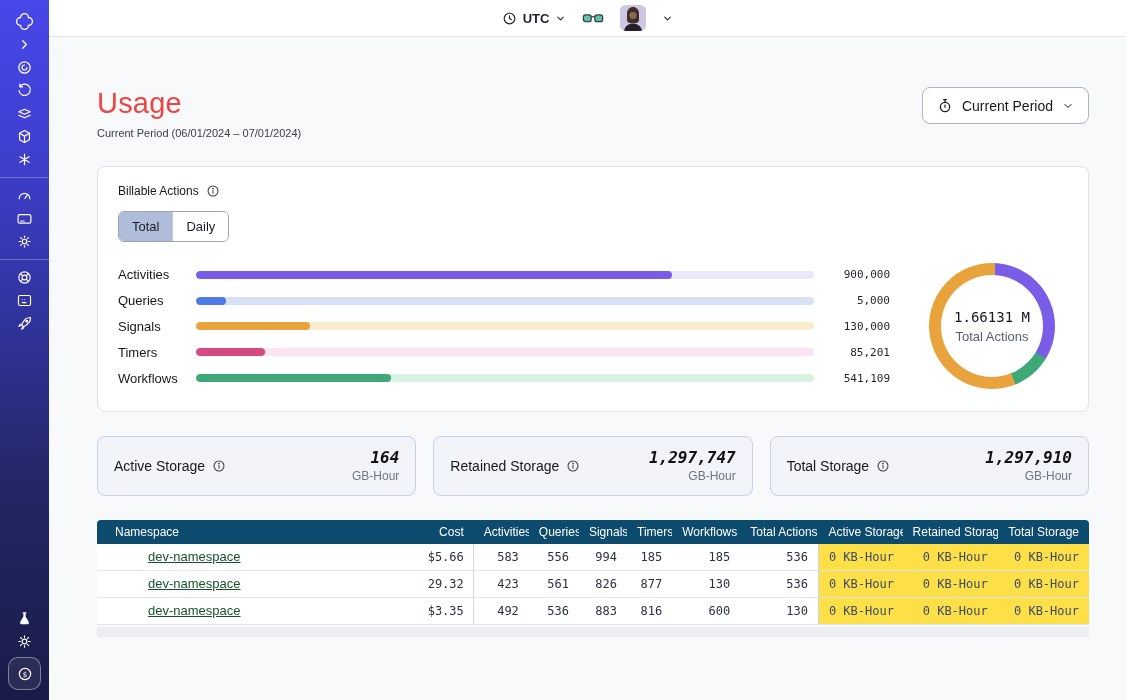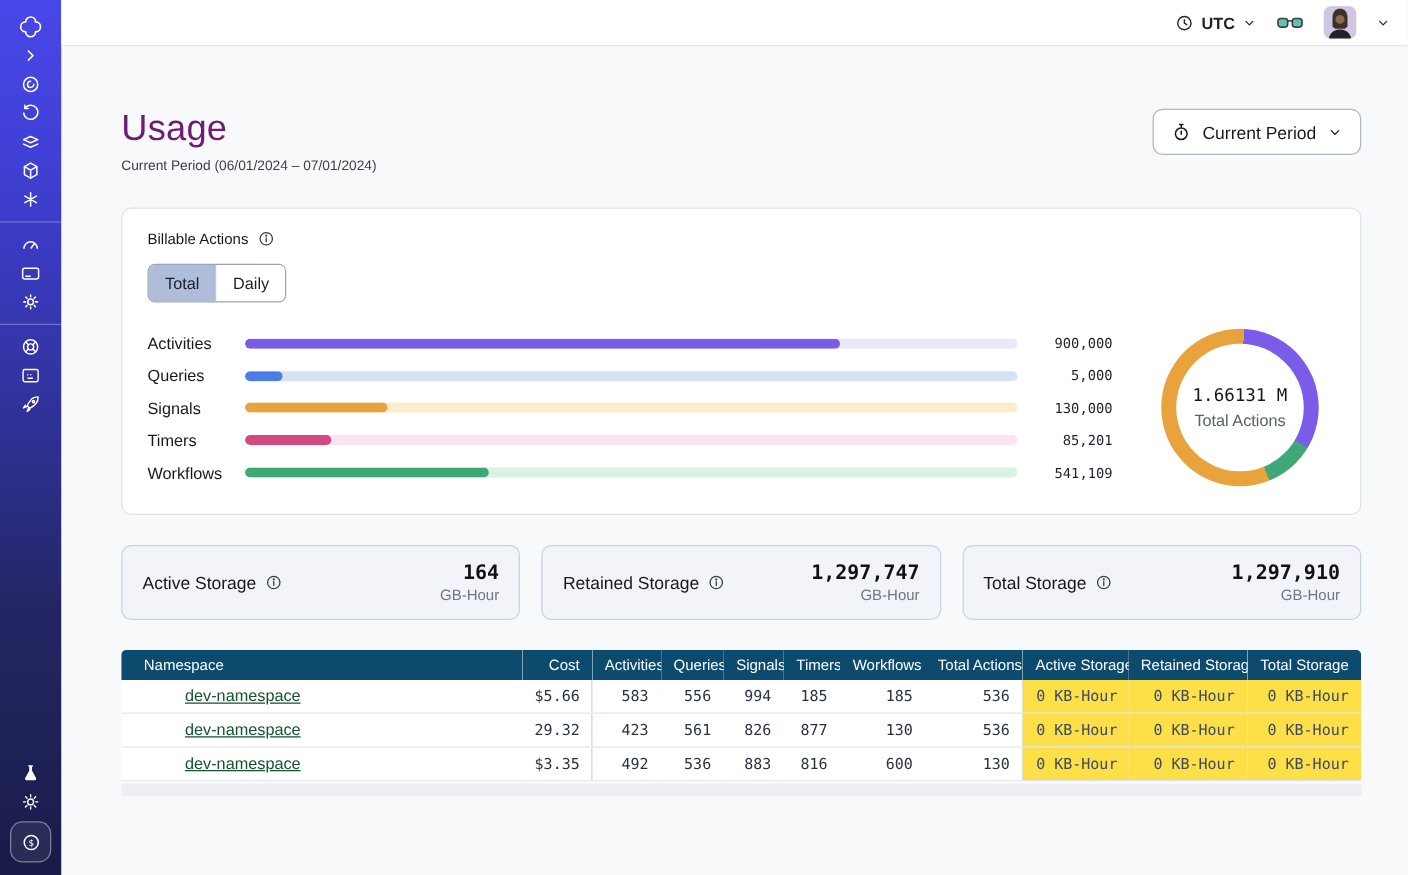--- a/index.html
+++ b/index.html
@@ -15,29 +15,29 @@
     background:none; border:none; cursor:pointer; }
   .sicon svg { display:block; }
   .sdiv { width:100%; height:1px; background:rgba(255,255,255,.28); margin:6px 0; }
   .spacer { flex:1; }
   .coin-btn { width:33px; height:33px; border-radius:10px; border:1px solid rgba(255,255,255,.4);
     background:rgba(255,255,255,.07); display:flex; align-items:center; justify-content:center; cursor:pointer; margin-top:4px;}
 
   
   .main { flex:1; display:flex; flex-direction:column; min-width:0; }
   .topbar { height:37px; background:#fff; border-bottom:1px solid #E4E6EB; display:flex;
-    align-items:center; justify-content:flex-end; gap:16px; padding:0 14px; }
+    align-items:center; justify-content:center; gap:16px; padding:0 14px; }
   .tz { display:flex; align-items:center; gap:6px; font-size:13px; font-weight:600; color:#1E222A; cursor:pointer; background:none; border:none; font-family:inherit;}
   .iconbtn { background:none; border:none; cursor:pointer; display:flex; align-items:center; }
   .avatar { width:26px; height:26px; border-radius:6px; background:#CFC6E4; overflow:hidden; cursor:pointer; }
 
   .content { flex:1; padding:0 37px 0 48px; }
 
   .page-head { margin-top:50px; display:flex; justify-content:space-between; align-items:flex-start; }
-  h1 { font-size:29px; font-weight:500; color:#701a75; letter-spacing:.2px; }
+  h1 { font-size:29px; font-weight:500; color:#ef4444; letter-spacing:.2px; }
   .subtitle { font-size:11px; color:#3A3E45; margin-top:7px; }
   .period-btn { display:flex; align-items:center; gap:9px; height:37px; padding:16px 14px;
     background:#fff; border:1px solid #AFB6C2; border-radius:8px; font-size:14px; font-weight:500;
     color:#16181D; cursor:pointer; font-family:inherit; }
 
   .banner { margin-top:21px; background:#E9EEFB; border:1px solid #8CA3E3; border-radius:8px;
     padding:12px 14px; display:flex; align-items:center; gap:8px; font-size:13px; color:#1B1E27; }
 
   .card { background:#fff; border:1px solid #DFE2E9; border-radius:8px; }
   .chart-card { margin-top:27px; padding:17px 20px 20px; }
@@ -60,21 +60,21 @@
   .hole { position:absolute; left:12px; top:12px; width:102px; height:102px; border-radius:50%;
     background:#fff; display:flex; flex-direction:column; align-items:center; justify-content:center; gap:4px;}
   .dv { font-family:"DejaVu Sans Mono",monospace; font-size:14px; color:#16181D; }
   .dl { font-size:13px; color:#57606E; }
 
   .storage-row { margin-top:24px; display:flex; gap:17px; }
   .scard { flex:1; background:#F2F4FA; border:1px solid #C7D1EA; border-radius:8px;
     padding:11px 16px; display:flex; justify-content:space-between; align-items:center; height:60px; }
   .slabel { display:flex; align-items:center; gap:7px; font-size:14px; color:#16181D; }
   .sval { text-align:right; }
-  .snum { font-family:"DejaVu Sans Mono",monospace; font-size:16px; font-weight:700; color:#101216; }
+  .snum { font-family:"DejaVu Sans Mono",monospace; font-size:16px; font-weight:700; color:#101216;font-style:italic; }
   .sunit { font-size:12px; color:#6E7682; margin-top:2px; }
 
   .table-wrap { margin-top:24px; border-radius:4px 4px 0 0; overflow:hidden; }
   table { width:100%; border-collapse:collapse; table-layout:fixed; }
   thead th { background:#0c4a6e; color:#fff; font-size:12px; font-weight:400; padding:5px 10px;
     text-align:right; white-space:nowrap; overflow:hidden; }
   thead th:first-child { text-align:left; padding-left:18px; }
   tbody td { background:#fff; font-family:"DejaVu Sans Mono",monospace; font-size:12px; color:#2A3140;
     padding:5.5px 10px; text-align:right; border-bottom:1px solid #E3E6EB; white-space:nowrap; }
   td.ns { text-align:left; padding-left:18px; font-family:"Liberation Sans",sans-serif; font-size:13px; }

